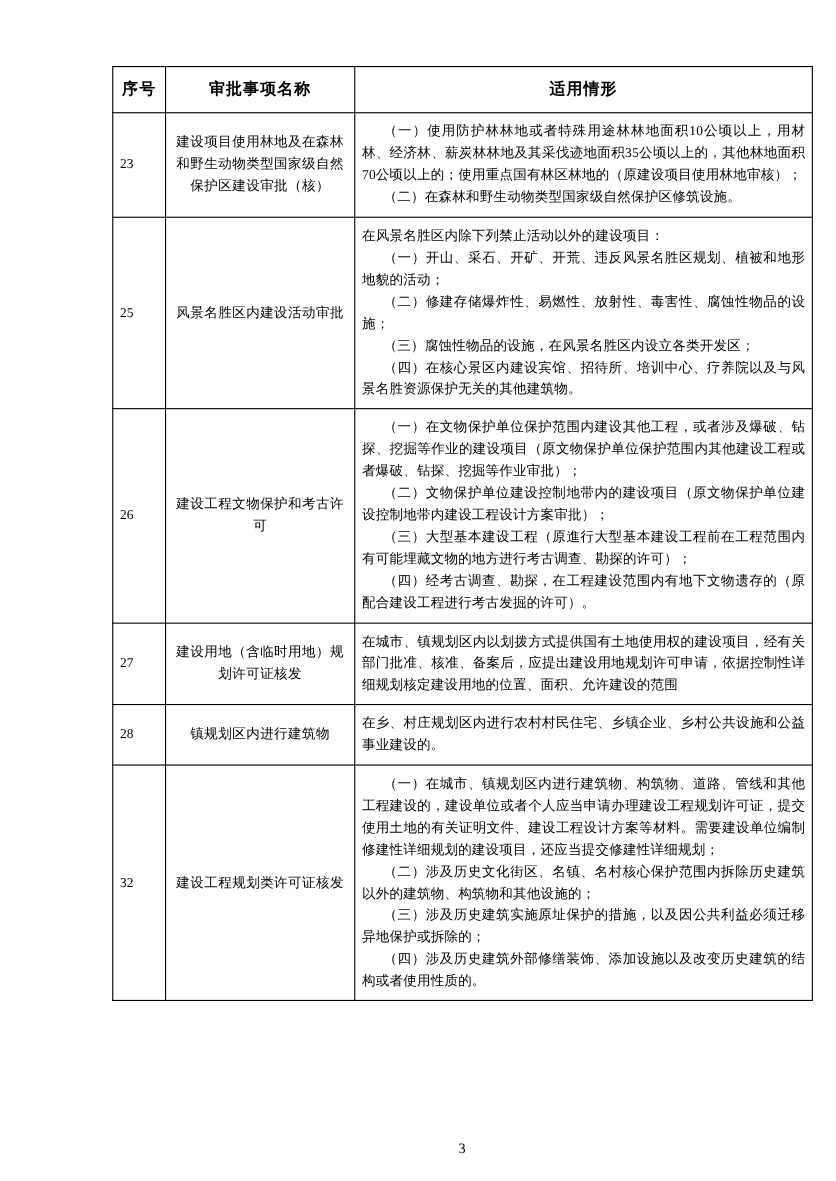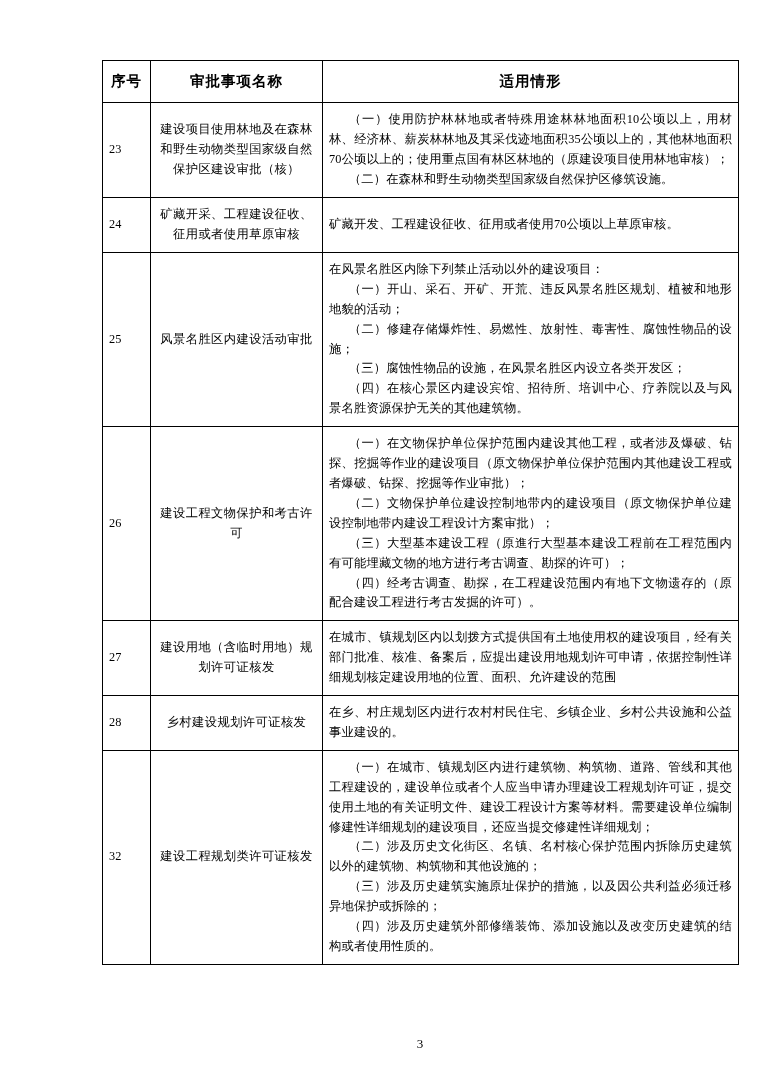--- a/index.html
+++ b/index.html
@@ -98,27 +98,20 @@
 
       <tr>
         <td class="cell-no">23</td>
         <td class="cell-name">建设项目使用林地及在森林和野生动物类型国家级自然保护区建设审批（核）</td>
         <td class="cell-case">
           <p class="ind">（一）使用防护林林地或者特殊用途林林地面积10公顷以上，用材林、经济林、薪炭林林地及其采伐迹地面积35公顷以上的，其他林地面积70公顷以上的；使用重点国有林区林地的（原建设项目使用林地审核）；</p>
           <p class="ind">（二）在森林和野生动物类型国家级自然保护区修筑设施。</p>
         </td>
       </tr>
 
-      <tr>
-        <td class="cell-no">24</td>
-        <td class="cell-name">矿藏开采、工程建设征收、征用或者使用草原审核</td>
-        <td class="cell-case">
-          <p>矿藏开发、工程建设征收、征用或者使用70公顷以上草原审核。</p>
-        </td>
-      </tr>
 
       <tr>
         <td class="cell-no">25</td>
         <td class="cell-name">风景名胜区内建设活动审批</td>
         <td class="cell-case">
           <p>在风景名胜区内除下列禁止活动以外的建设项目：</p>
           <p class="ind">（一）开山、采石、开矿、开荒、违反风景名胜区规划、植被和地形地貌的活动；</p>
           <p class="ind">（二）修建存储爆炸性、易燃性、放射性、毒害性、腐蚀性物品的设施；</p>
           <p class="ind">（三）腐蚀性物品的设施，在风景名胜区内设立各类开发区；</p>
           <p class="ind">（四）在核心景区内建设宾馆、招待所、培训中心、疗养院以及与风景名胜资源保护无关的其他建筑物。</p>
@@ -139,21 +132,21 @@
       <tr>
         <td class="cell-no">27</td>
         <td class="cell-name">建设用地（含临时用地）规划许可证核发</td>
         <td class="cell-case">
           <p>在城市、镇规划区内以划拨方式提供国有土地使用权的建设项目，经有关部门批准、核准、备案后，应提出建设用地规划许可申请，依据控制性详细规划核定建设用地的位置、面积、允许建设的范围</p>
         </td>
       </tr>
 
       <tr>
         <td class="cell-no">28</td>
-        <td class="cell-name">乡村建设规划许可证核发</td>
+        <td class="cell-name">镇规划区内进行建筑物</td>
         <td class="cell-case">
           <p>在乡、村庄规划区内进行农村村民住宅、乡镇企业、乡村公共设施和公益事业建设的。</p>
         </td>
       </tr>
 
       <tr>
         <td class="cell-no">32</td>
         <td class="cell-name">建设工程规划类许可证核发</td>
         <td class="cell-case">
           <p class="ind">（一）在城市、镇规划区内进行建筑物、构筑物、道路、管线和其他工程建设的，建设单位或者个人应当申请办理建设工程规划许可证，提交使用土地的有关证明文件、建设工程设计方案等材料。需要建设单位编制修建性详细规划的建设项目，还应当提交修建性详细规划；</p>

